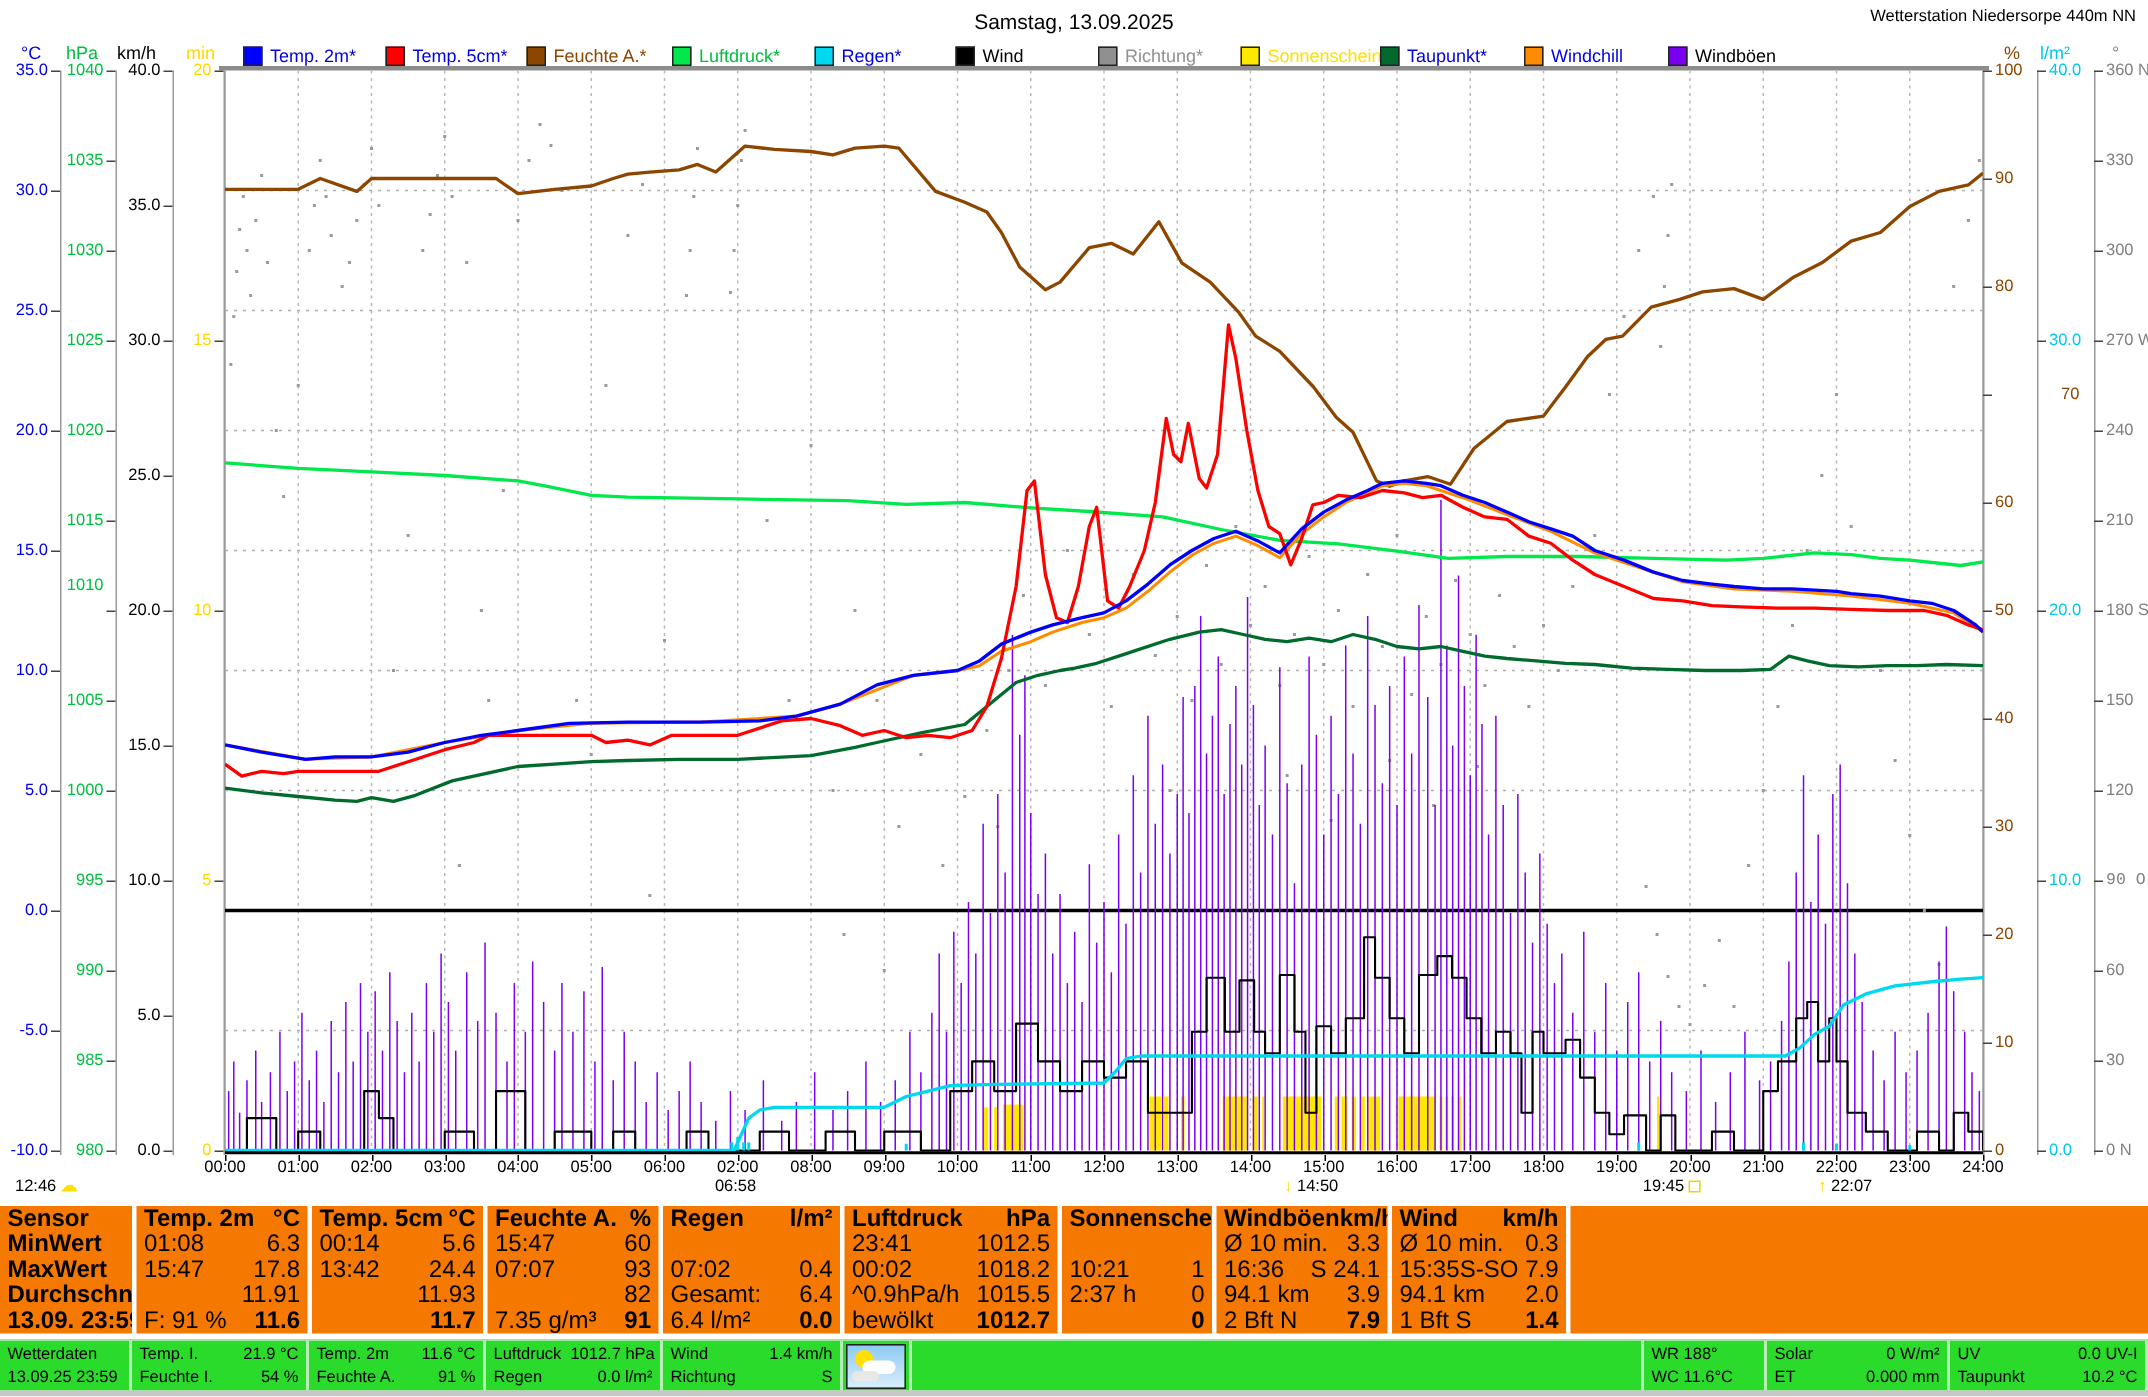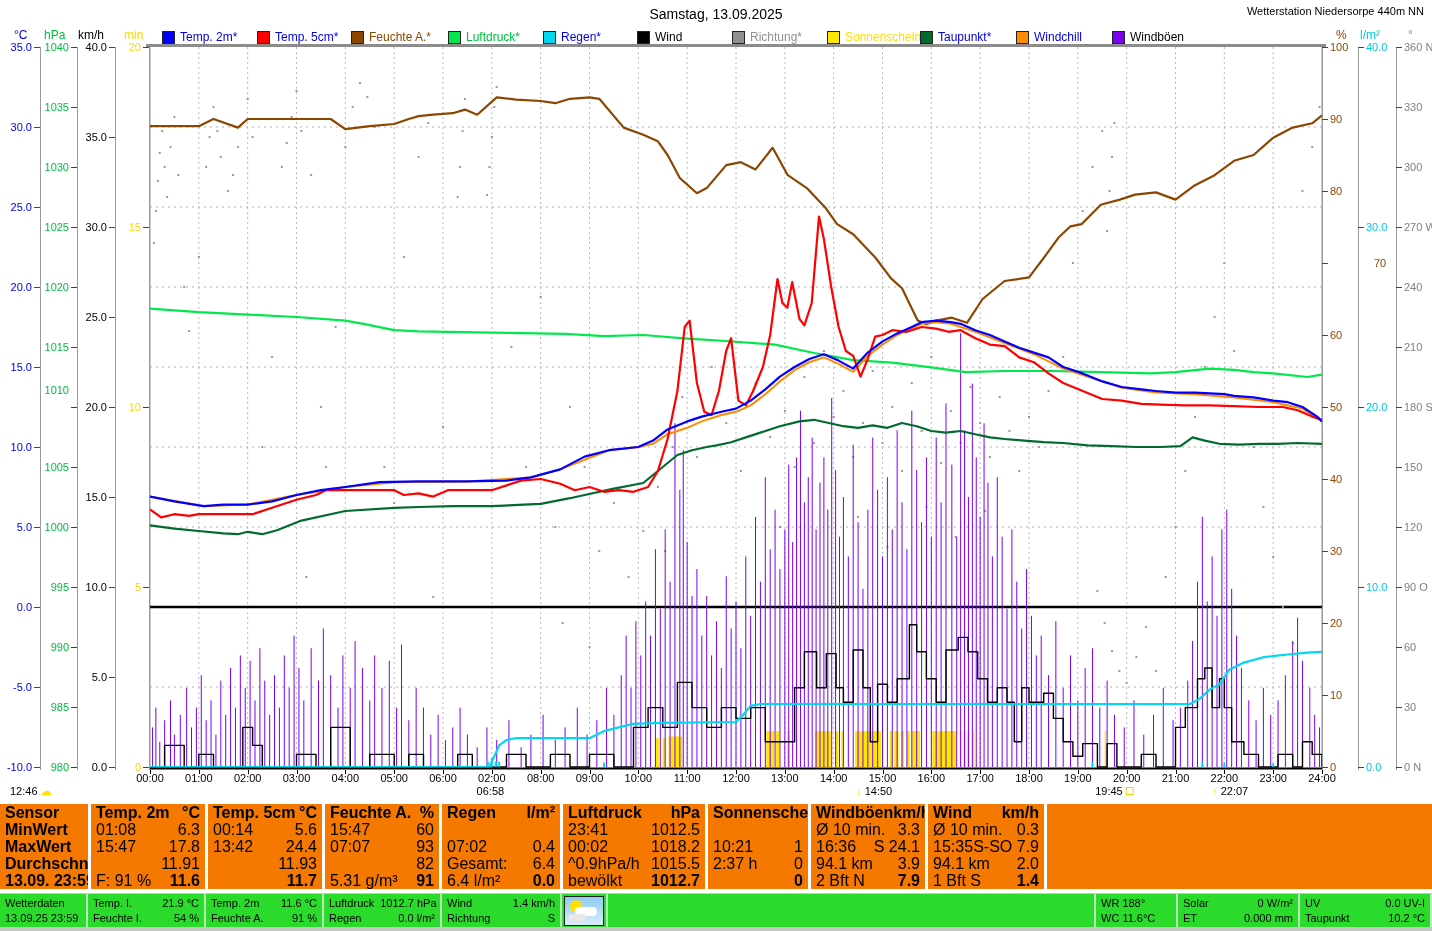--- a/index.html
+++ b/index.html
@@ -227,21 +227,21 @@
       <div class="abs ax-lab" style="color: rgb(128, 128, 128); top: 282px; left: 1404px;">240</div>
       <div class="abs ax-tick" style="left: 1396px; top: 347px;"></div>
       <div class="abs ax-lab" style="color: rgb(128, 128, 128); top: 342px; left: 1404px;">210</div>
       <div class="abs ax-tick" style="left: 1396px; top: 407px;"></div>
       <div class="abs ax-lab" style="color: rgb(128, 128, 128); top: 402px; left: 1404px;">180 S</div>
       <div class="abs ax-tick" style="left: 1396px; top: 467px;"></div>
       <div class="abs ax-lab" style="color: rgb(128, 128, 128); top: 462px; left: 1404px;">150</div>
       <div class="abs ax-tick" style="left: 1396px; top: 527px;"></div>
       <div class="abs ax-lab" style="color: rgb(128, 128, 128); top: 522px; left: 1404px;">120</div>
       <div class="abs ax-tick" style="left: 1396px; top: 587px;"></div>
-      <div class="abs ax-lab" style="color: rgb(128, 128, 128); top: 582px; left: 1404px;">90 O</div>
+      <div class="abs ax-lab" style="color: rgb(128, 128, 128); top: 582px; left: 1404px; font-family: Liberation Mono, monospace;">90 O</div>
       <div class="abs ax-tick" style="left: 1396px; top: 647px;"></div>
       <div class="abs ax-lab" style="color: rgb(128, 128, 128); top: 642px; left: 1404px;">60</div>
       <div class="abs ax-tick" style="left: 1396px; top: 707px;"></div>
       <div class="abs ax-lab" style="color: rgb(128, 128, 128); top: 702px; left: 1404px;">30</div>
       <div class="abs ax-tick" style="left: 1396px; top: 767px;"></div>
       <div class="abs ax-lab" style="color: rgb(128, 128, 128); top: 762px; left: 1404px;">0 N</div>
     </div>
   <div id="plot" class="abs" style="left:150px;top:47px;width:1172px;height:723px">
       <svg width="1172" height="723" viewBox="0 0 1172 723">
         <line x1="0" y1="0" x2="0" y2="720" stroke="#999" stroke-width="1" stroke-dasharray="none"></line>
@@ -843,21 +843,21 @@
         </div>
         <div class="trow">
           <span>07:07</span>
           <span>93</span>
         </div>
         <div class="trow">
           <span></span>
           <span>82</span>
         </div>
         <div class="trow">
-          <span>5.31 g/m³</span>
+          <span>7.35 g/m³</span>
           <span class="b">91</span>
         </div>
       </div>
       <div class="tcol" style="width: 118px;">
         <div class="trow">
           <span class="b">Regen</span>
           <span class="b">l/m²</span>
         </div>
         <div class="trow">
           <span></span>

